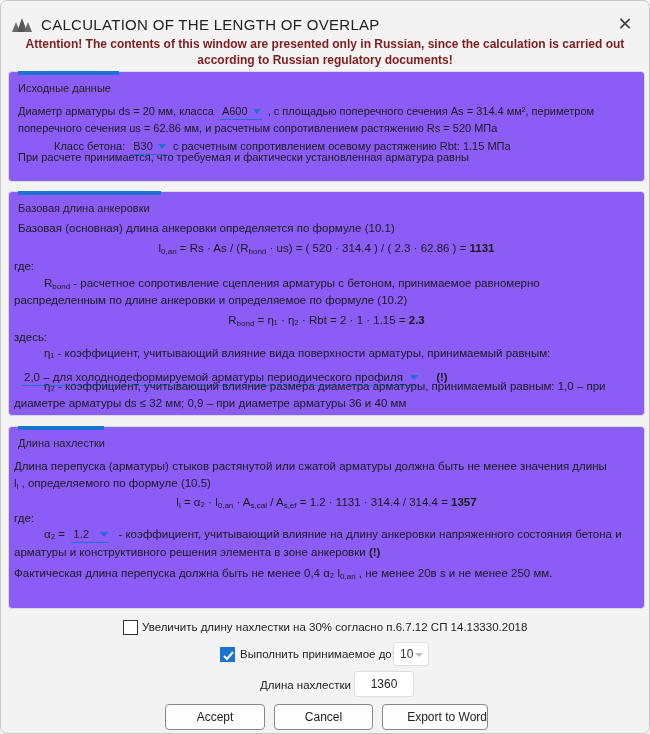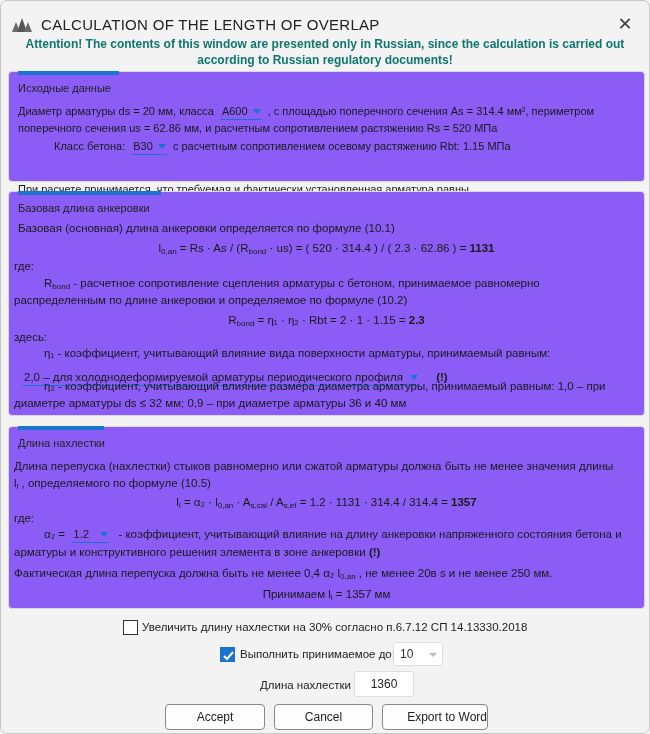--- a/index.html
+++ b/index.html
@@ -25,21 +25,21 @@
   .title {
     position: absolute; left: 40px; top: 8px;
     font-size: 15px; letter-spacing: 0.3px; color: #222;
   }
   .close {
     position: absolute; right: 14px; top: 6px; width: 20px; height: 20px;
     font-size: 18px; color: #444; text-align: center; line-height: 20px; cursor: pointer;
   }
   .warning {
     position: absolute; left: 0; top: 35px; width: 100%;
-    text-align: center; color: #0f766e; font-weight: bold; font-size: 12px; line-height: 16px;
+    text-align: center; color: #7f1d1d; font-weight: bold; font-size: 12px; line-height: 16px;
     padding: 0 4px;
   }
   .panel {
     position: absolute; left: 7px; width: 637px;
     background: #8b5cf6; border: 1px solid #d9d9d9; border-radius: 4px;
   }
   .panel .accent {
     position: absolute; left: 9px; top: -1px; height: 4px; background: #1a73d1;
   }
   .panel .ptitle {
@@ -57,21 +57,21 @@
     border-left: 4px solid transparent; border-right: 4px solid transparent; border-top: 5px solid #1a73d1;
   }
   b { font-weight: bold; }
   sub { font-size: 8px; vertical-align: -2px; }
   .checkbox {
     position: absolute; width: 15px; height: 15px; border: 1px solid #333; background: #fff; cursor: pointer;
   }
   .checkbox.checked { background: #1a73d1; border-color: #1a73d1; }
   .checkbox.checked svg { position: absolute; left: 1px; top: 1px; }
   .dropdown {
-    position: absolute; width: 50px; height: 24px; border: 1px solid #ddd; border-radius: 3px; background: #fff;
+    position: absolute; width: 36px; height: 24px; border: 1px solid #ddd; border-radius: 3px; background: #fff;
     font-size: 12px; line-height: 22px; padding-left: 6px; color: #333; cursor: pointer;
   }
   .dropdown .arrow {
     position: absolute; right: 5px; top: 10px; width: 0; height: 0;
     border-left: 4px solid transparent; border-right: 4px solid transparent; border-top: 4px solid #bbb;
   }
   .field {
     position: absolute; width: 60px; height: 26px; border: 1px solid #ddd; border-radius: 3px; background: #fff;
     font-size: 12px; line-height: 24px; text-align: center; color: #222;
   }
@@ -105,21 +105,21 @@
       <span>Диаметр арматуры ds = 20 мм, класса</span>
       <span class="combo"><span>A600</span><span class="arrow"></span></span>
       <span>, с площадью поперечного сечения As = 314.4 мм², периметром</span>
     </div>
     <div class="line" style="top:49px;">поперечного сечения us = 62.86 мм, и расчетным сопротивлением растяжению Rs = 520 МПа</div>
     <div class="line" style="top:67px;padding-left:36px;">
       <span>Класс бетона:</span>
       <span class="combo"><span>B30</span><span class="arrow"></span></span>
       <span>с расчетным сопротивлением осевому растяжению Rbt: 1.15 МПа</span>
     </div>
-    <div class="line" style="top:78px;margin-top:32px;">При расчете принимается, что требуемая и фактически установленная арматура равны</div>
+    <div class="line" style="top:78px;">При расчете принимается, что требуемая и фактически установленная арматура равны</div>
   </div>
 
   <div class="panel" style="top:190px; height:225px;">
     <div class="accent" style="width:143px;"></div>
     <div class="ptitle">Базовая длина анкеровки</div>
     <div class="line" style="top:29px; font-size:11.5px;">Базовая (основная) длина анкеровки определяется по формуле (10.1)</div>
     <div class="line center" style="top:49px; font-size:11.5px;">
       <span>l</span><sub>0,an</sub><span> = Rs · As / (R</span><sub>bond</sub><span> · us) = ( 520 · 314.4 ) / ( 2.3 · 62.86 ) = </span><b>1131</b>
     </div>
     <div class="line" style="top:67px; left:5px; font-size:11.5px;">где:</div>
@@ -136,42 +136,39 @@
       <span class="combo" style="margin:8px; padding-right:16px;"><span>2,0 – для холоднодеформируемой арматуры периодического профиля</span><span class="arrow"></span></span>
       <b style="margin-left:6px;">(!)</b>
     </div>
     <div class="line indent" style="top:187px; font-size:11.5px;">η₂ - коэффициент, учитывающий влияние размера диаметра арматуры, принимаемый равным: 1,0 – при</div>
     <div class="line" style="top:204px; left:5px; font-size:11.5px;">диаметре арматуры ds ≤ 32 мм; 0,9 – при диаметре арматуры 36 и 40 мм</div>
   </div>
 
   <div class="panel" style="top:425px; height:183px;">
     <div class="accent" style="width:86px;"></div>
     <div class="ptitle">Длина нахлестки</div>
-    <div class="line" style="top:32px; left:5px; font-size:11.5px;">Длина перепуска (нахлестки) стыков равномерно или сжатой арматуры должна быть не менее значения длины</div>
+    <div class="line" style="top:32px; left:5px; font-size:11.5px;">Длина перепуска (арматуры) стыков растянутой или сжатой арматуры должна быть не менее значения длины</div>
     <div class="line" style="top:49px; left:5px; font-size:11.5px;">
       <span>l</span><sub>l</sub><span> , определяемого по формуле (10.5)</span>
     </div>
     <div class="line center" style="top:68px; font-size:11.5px;">
       <span>l</span><sub>l</sub><span> = α₂ · l</span><sub>0,an</sub><span> · A</span><sub>s,cal</sub><span> / A</span><sub>s,ef</sub><span> = 1.2 · 1131 · 314.4 / 314.4 = </span><b>1357</b>
     </div>
     <div class="line" style="top:84px; left:5px; font-size:11.5px;">где:</div>
     <div class="line indent" style="top:100px; font-size:11.5px;">
       <span>α₂ =</span>
       <span class="combo" style="padding-right:20px; margin-right:6px;"><span>1.2</span><span class="arrow"></span></span>
       <span>- коэффициент, учитывающий влияние на длину анкеровки напряженного состояния бетона и</span>
     </div>
     <div class="line" style="top:118px; left:5px; font-size:11.5px;">
       <span>арматуры и конструктивного решения элемента в зоне анкеровки</span>
       <b>(!)</b>
     </div>
     <div class="line" style="top:139px; left:5px; font-size:11.5px;">
       <span>Фактическая длина перепуска должна быть не менее 0,4 α₂ l</span><sub>0,an</sub><span> , не менее 20в s и не менее 250 мм.</span>
-    </div>
-    <div class="line center" style="top:160px; font-size:11.5px;">
-      <span>Принимаем l</span><sub>l</sub><span> = 1357 мм</span>
     </div>
   </div>
 
   <div class="checkbox" style="left:122px; top:619px;"></div>
   <div class="lbl" style="left:141px; top:620px;">Увеличить длину нахлестки на 30% согласно п.6.7.12 СП 14.13330.2018</div>
 
   <div class="checkbox checked" style="left:219px; top:646px;">
     <svg width="13" height="13" viewBox="0 0 13 13">
       <polyline points="2,7 5,10 11,3" fill="none" stroke="#fff" stroke-width="2"></polyline>
     </svg>

